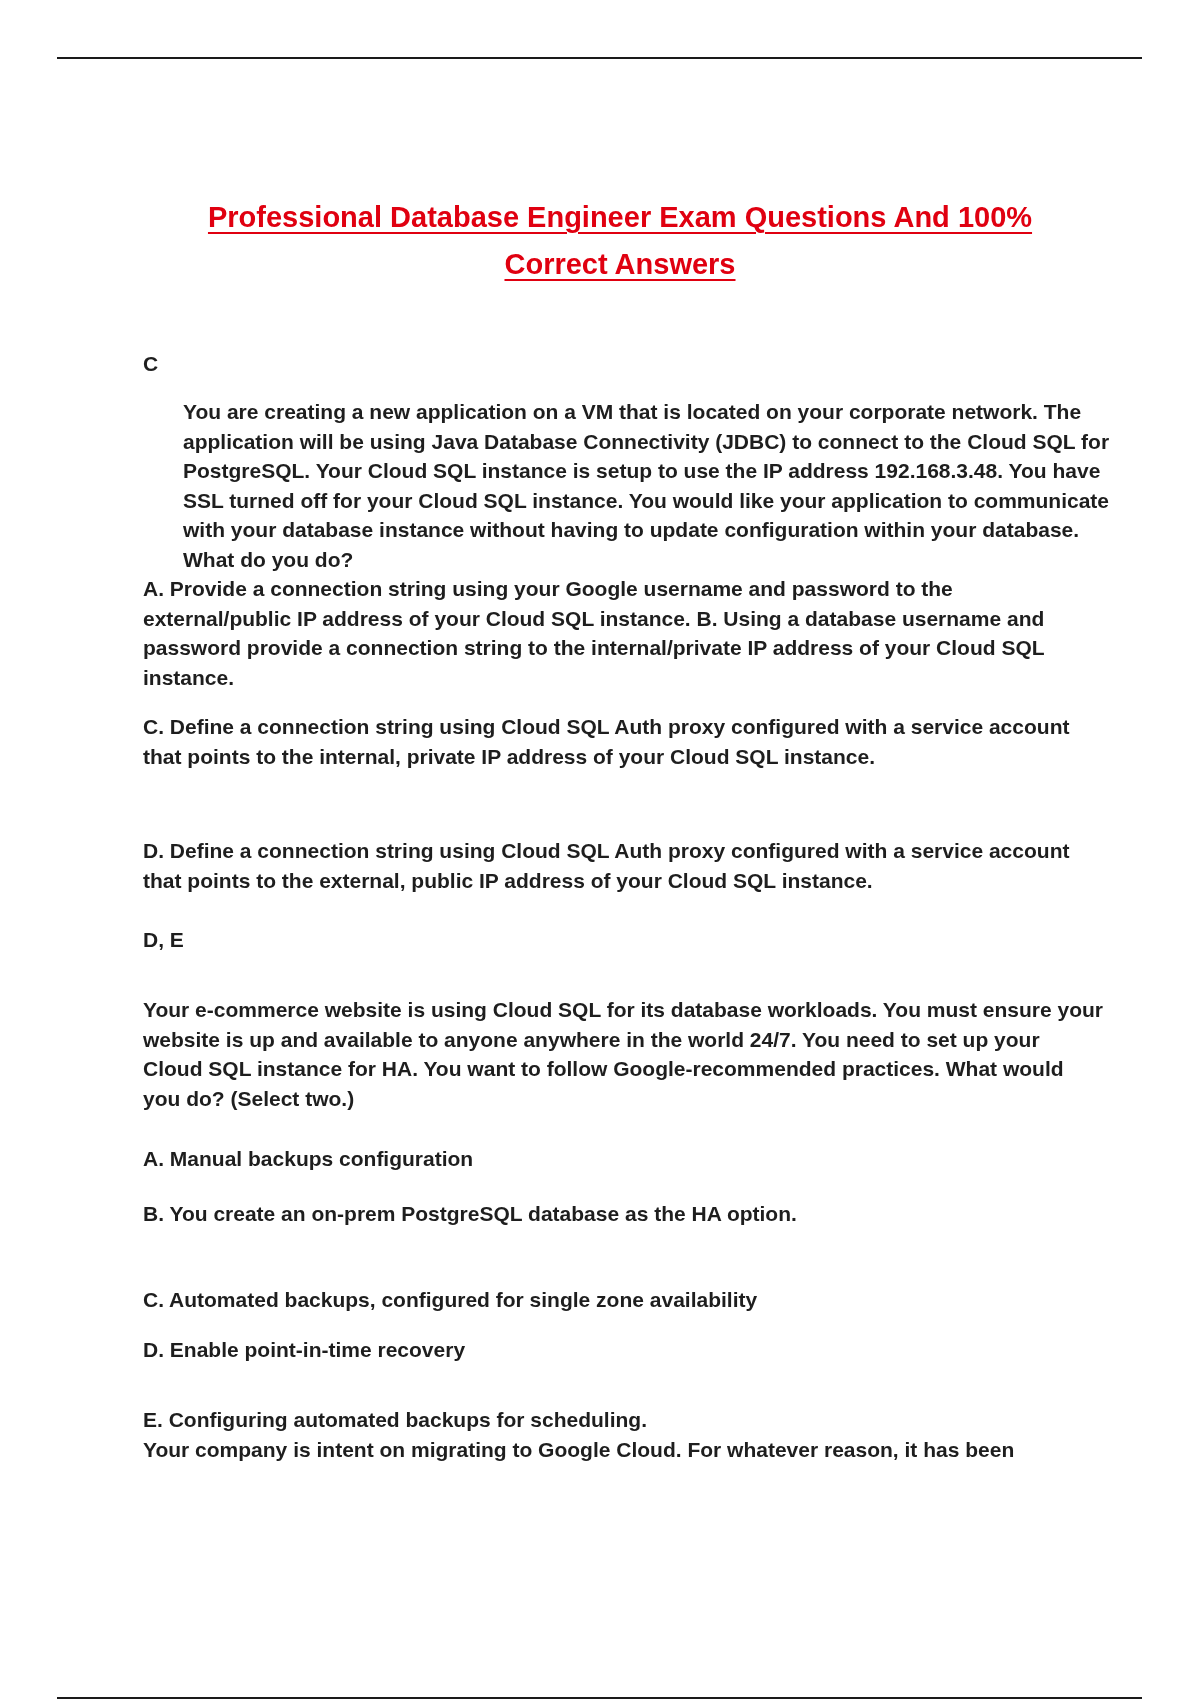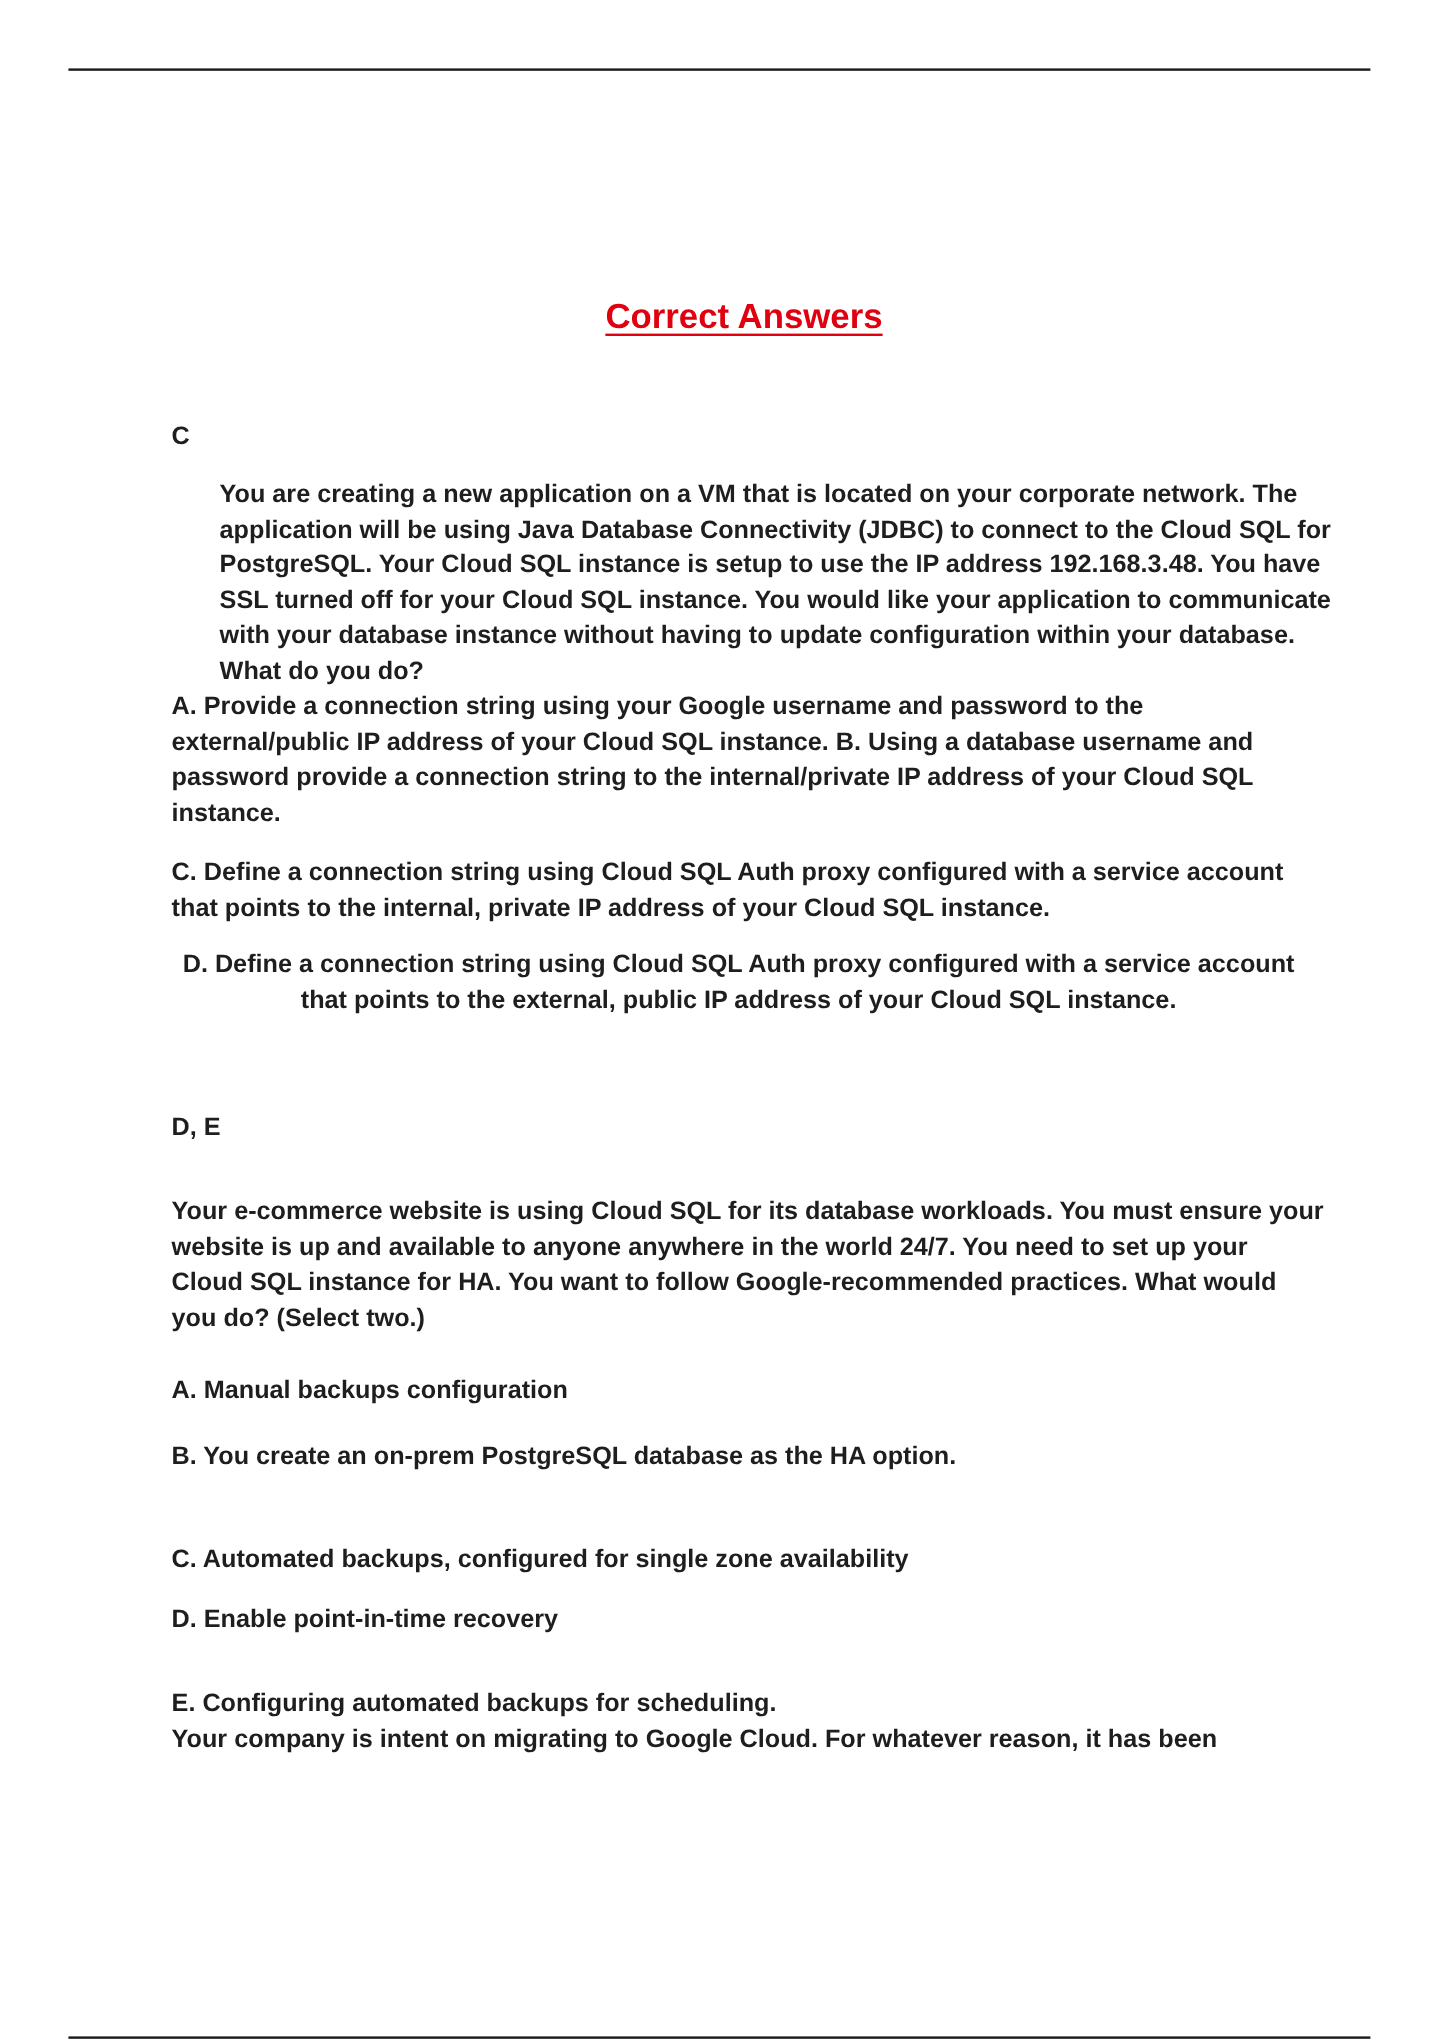--- a/index.html
+++ b/index.html
@@ -15,39 +15,39 @@
   .block { position: absolute; left: 143px; width: 960px; font-size: 21px; line-height: 29.5px;
            font-weight: bold; color: #1e1e1e; }
   .block p { margin: 0; }
 </style>
 </head>
 <body>
 
 <div class="rule top"></div>
 
 <div class="title">
-  <br>
+  <span>Professional Database Engineer Exam Questions And 100%</span><br>
   <span>Correct Answers</span>
 </div>
 
 <div class="ans" style="top:352px;">C</div>
 
 <div class="block" style="top:397px; width:945px;margin-left:40px;">
   <p>You are creating a new application on a VM that is located on your corporate network. The application will be using Java Database Connectivity (JDBC) to connect to the Cloud SQL for PostgreSQL. Your Cloud SQL instance is setup to use the IP address 192.168.3.48. You have SSL turned off for your Cloud SQL instance. You would like your application to communicate with your database instance without having to update configuration within your database. What do you do?</p>
 </div>
 
 <div class="block" style="top:574px; width:945px;">
   <p>A. Provide a connection string using your Google username and password to the external/public IP address of your Cloud SQL instance. B. Using a database username and password provide a connection string to the internal/private IP address of your Cloud SQL instance.</p>
 </div>
 
 <div class="block" style="top:712px; width:945px;">
   <p>C. Define a connection string using Cloud SQL Auth proxy configured with a service account that points to the internal, private IP address of your Cloud SQL instance.</p>
 </div>
 
-<div class="block" style="top:789px; width:945px;text-align:center;">
+<div class="block" style="top:836px; width:945px;">
   <p>D. Define a connection string using Cloud SQL Auth proxy configured with a service account that points to the external, public IP address of your Cloud SQL instance.</p>
 </div>
 
 <div class="ans" style="top:928px;">D, E</div>
 
 <div class="block" style="top:995px; width:960px;">
   <p>Your e-commerce website is using Cloud SQL for its database workloads. You must ensure your website is up and available to anyone anywhere in the world 24/7. You need to set up your Cloud SQL instance for HA. You want to follow Google-recommended practices. What would you do? (Select two.)</p>
 </div>
 
 <div class="block" style="top:1144px;">

